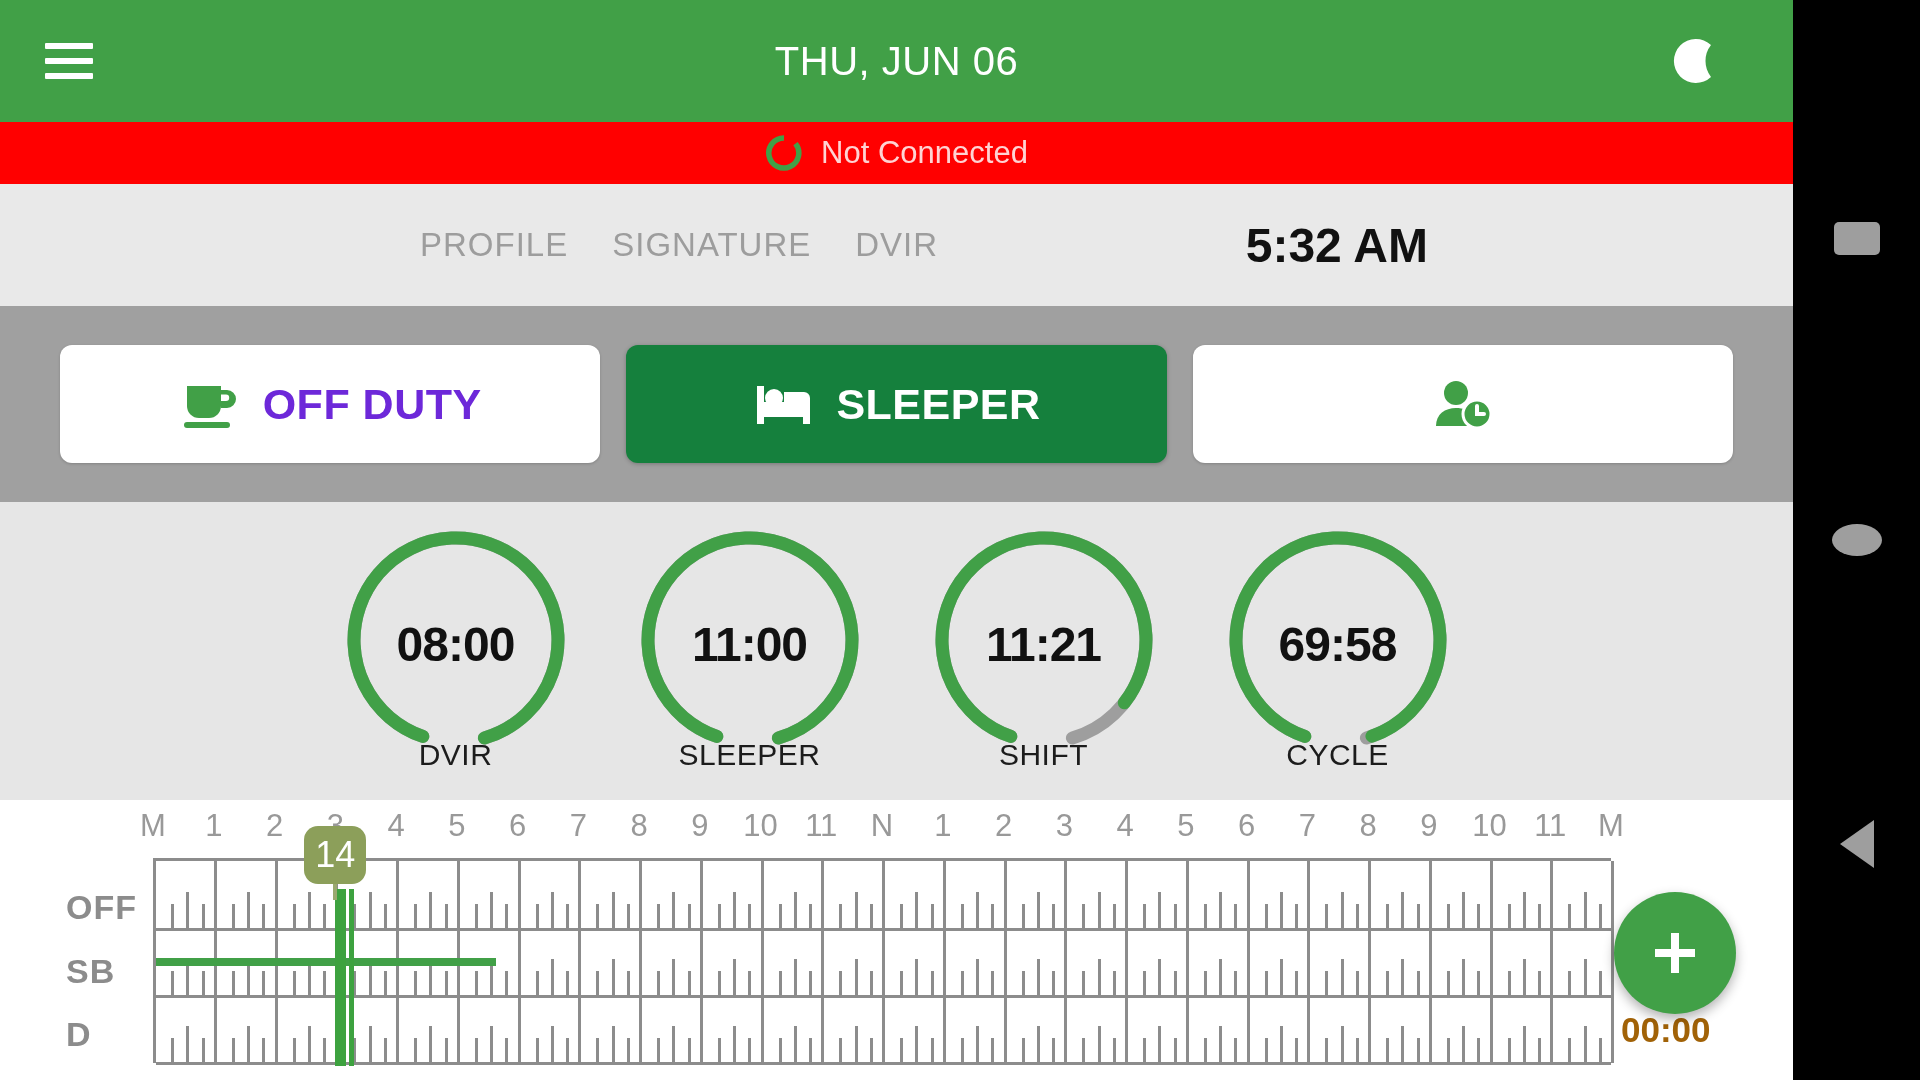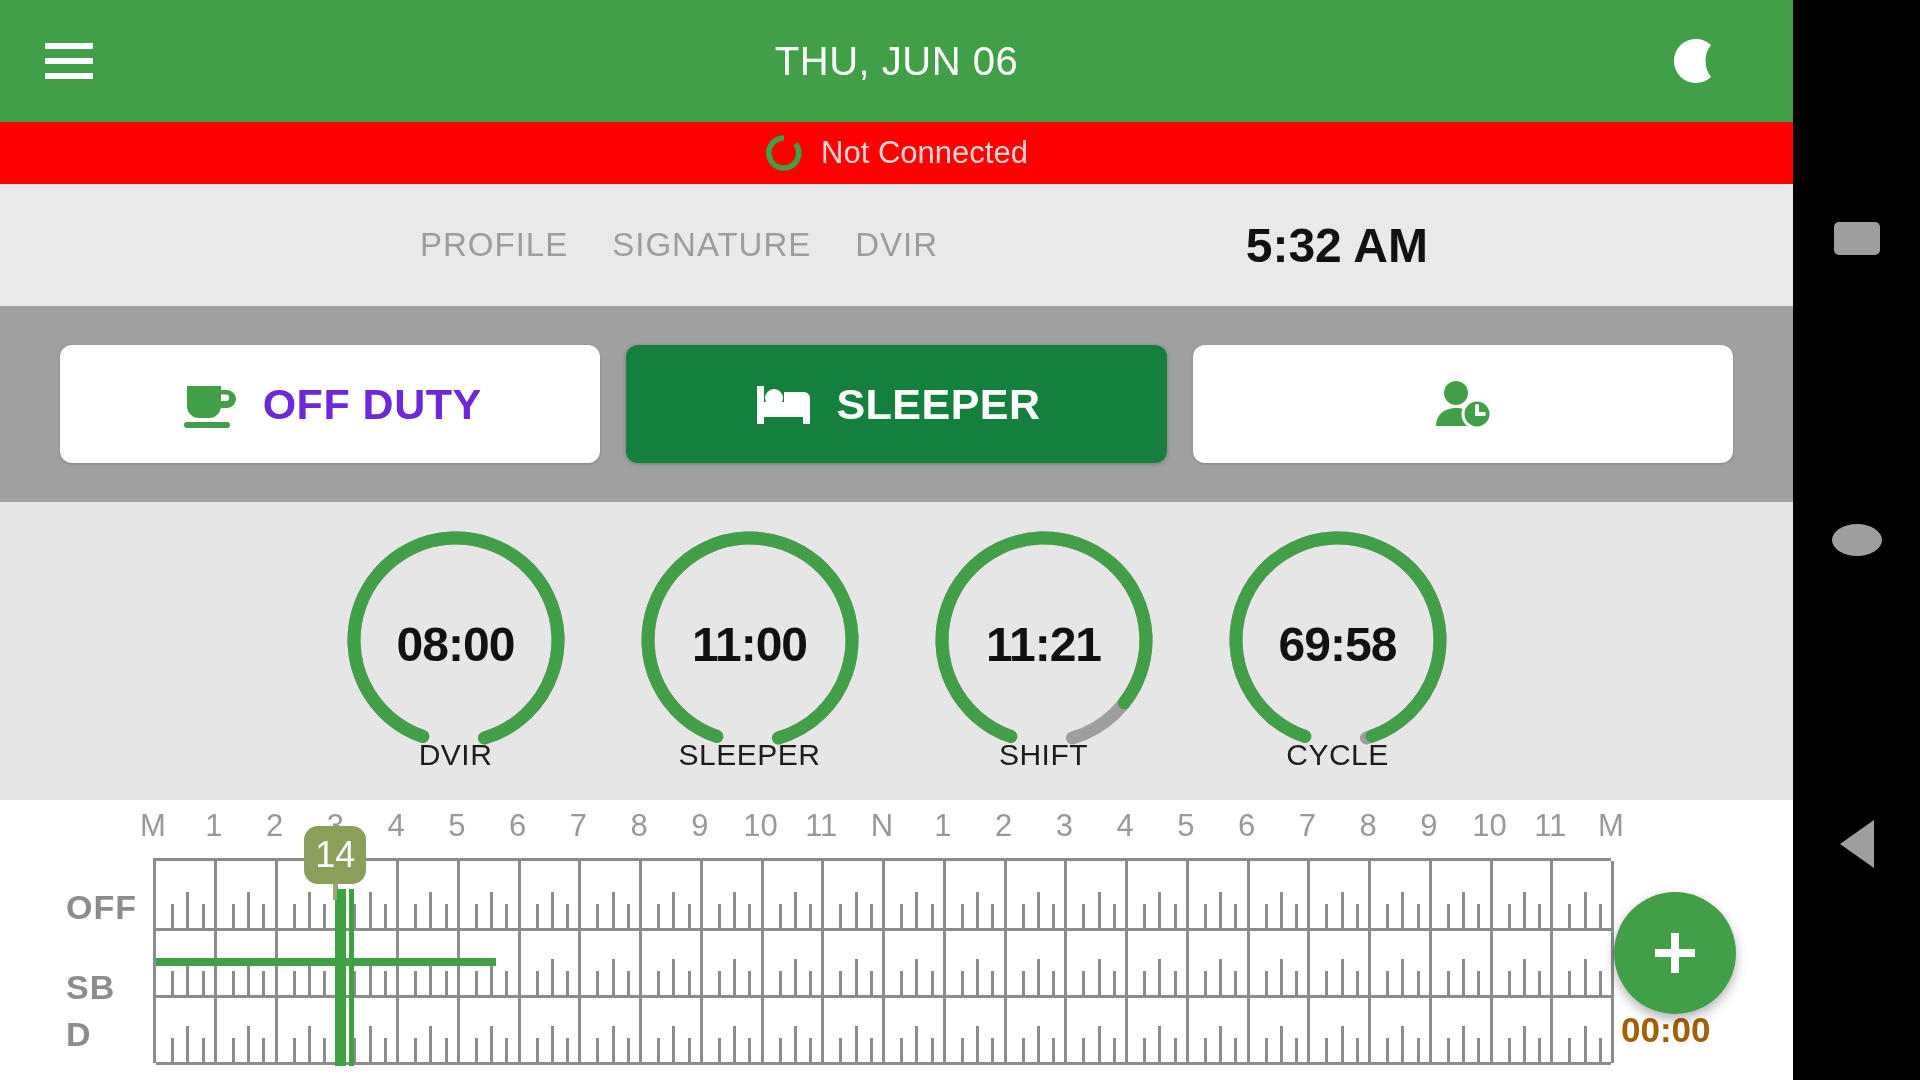--- a/index.html
+++ b/index.html
@@ -347,21 +347,21 @@
           <span style="left: 1246.5px;">6</span>
           <span style="left: 1307.25px;">7</span>
           <span style="left: 1368px;">8</span>
           <span style="left: 1428.75px;">9</span>
           <span style="left: 1489.5px;">10</span>
           <span style="left: 1550.25px;">11</span>
           <span style="left: 1611px;">M</span>
         </div>
 
       <div class="rowlabel" id="lbl-off" style="top:88px">OFF</div>
-      <div class="rowlabel" id="lbl-sb" style="top:168px">SB</div>
+      <div class="rowlabel" id="lbl-sb" style="top:152px">SB</div>
       <div class="rowlabel" id="lbl-d" style="top:215px">D</div>
 
       <div class="gridbox" id="gridbox">
           <div class="hourcol" style="left: 0px; width: 60.75px;"></div>
           <div class="hourcol" style="left: 60.75px; width: 60.75px;"></div>
           <div class="hourcol" style="left: 121.5px; width: 60.75px;"></div>
           <div class="hourcol" style="left: 182.25px; width: 60.75px;"></div>
           <div class="hourcol" style="left: 243px; width: 60.75px;"></div>
           <div class="hourcol" style="left: 303.75px; width: 60.75px;"></div>
           <div class="hourcol" style="left: 364.5px; width: 60.75px;"></div>

